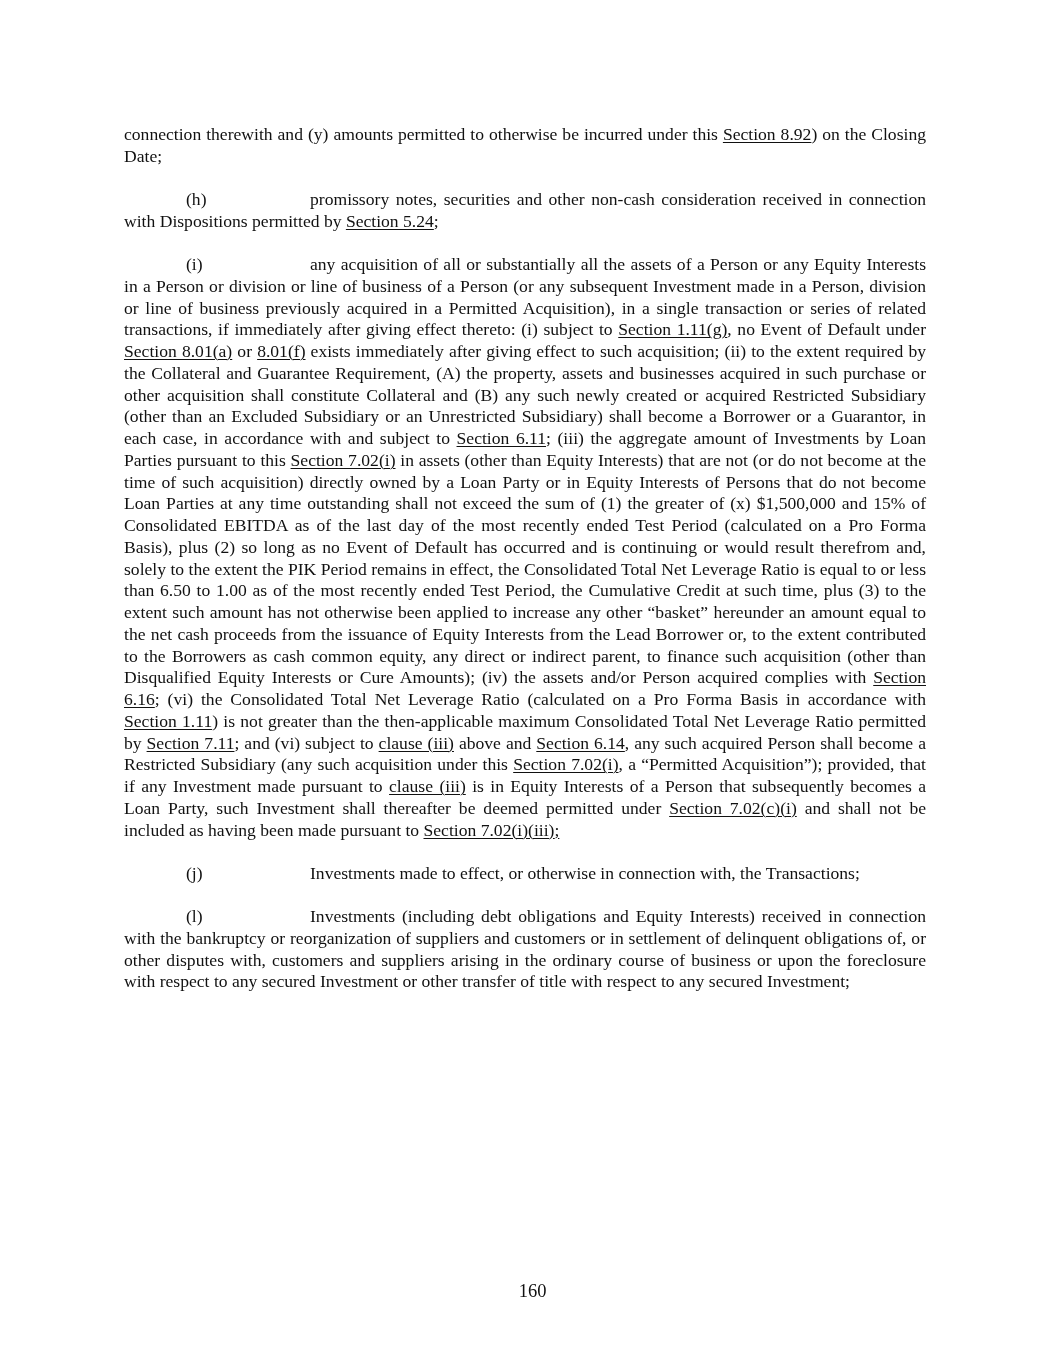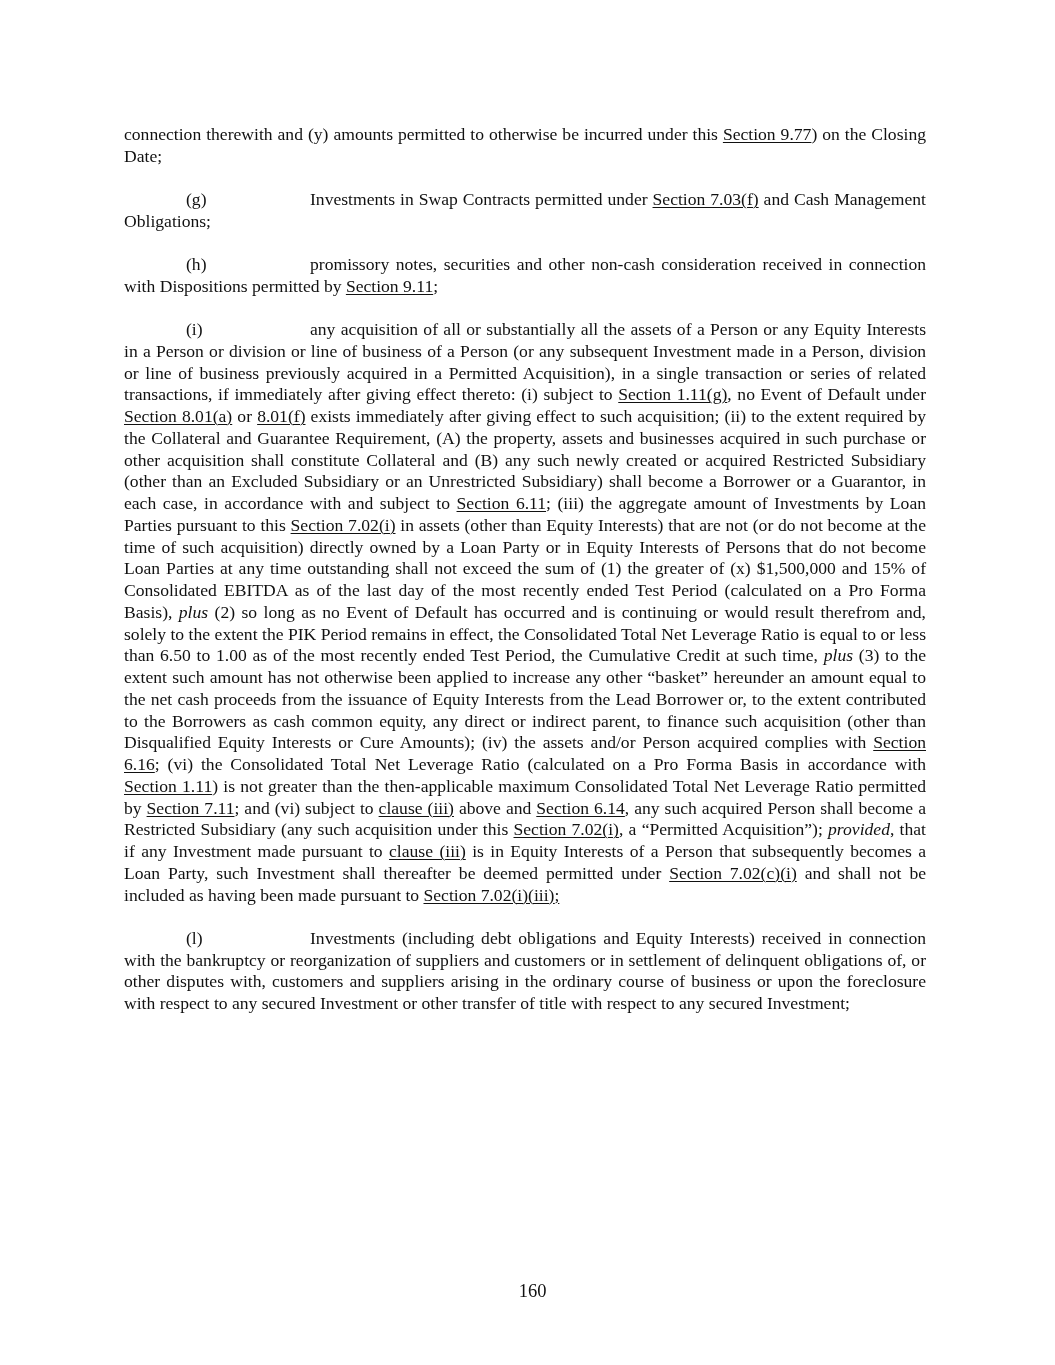--- a/index.html
+++ b/index.html
@@ -30,38 +30,38 @@
       hyphens: none;
     }
     .para .label {
       display: inline-block;
       width: 186px;
       padding-left: 62px;
       box-sizing: border-box;
     }
     .para .label + span { }
     .u { text-decoration: underline; text-underline-offset: 2px; text-decoration-thickness: 1px; }
-    .i { font-style: italic; }
+    .i { }
     .b { font-weight: normal; }
     .page-number {
       position: absolute;
       left: 5px;
       width: 1055px;
       top: 1280px;
       text-align: center;
       font-family: "Liberation Serif", "DejaVu Serif", serif;
       font-size: 18.5px;
       line-height: 22px;
       color: #111111;
     }
   </style>
 </head>
 <body>
 
 <div class="page">
-  <p class="para"><span>connection therewith and (y) amounts permitted to otherwise be incurred under this </span><span class="u">Section 9.77</span><span>) on the Closing Date;</span></p>
-  <p class="para"><span class="label">(g)</span><span>Investments in Swap Contracts permitted under </span><span class="u">Section 7.03(f)</span><span> and Cash Management Obligations;</span></p>
-  <p class="para"><span class="label">(h)</span><span>promissory notes, securities and other non-cash consideration received in connection with Dispositions permitted by </span><span class="u">Section 9.11</span><span>;</span></p>
+  <p class="para"><span>connection therewith and (y) amounts permitted to otherwise be incurred under this </span><span class="u">Section 8.92</span><span>) on the Closing Date;</span></p>
+  <p class="para"><span class="label">(h)</span><span>promissory notes, securities and other non-cash consideration received in connection with Dispositions permitted by </span><span class="u">Section 5.24</span><span>;</span></p>
   <p class="para"><span class="label">(i)</span><span>any acquisition of all or substantially all the assets of a Person or any Equity Interests in a Person or division or line of business of a Person (or any subsequent Investment made in a Person, division or line of business previously acquired in a Permitted Acquisition), in a single transaction or series of related transactions, if immediately after giving effect thereto: (i)&nbsp;subject to </span><span class="u">Section 1.11(g)</span><span>, no Event of Default under </span><span class="u">Section 8.01(a)</span><span> or </span><span class="u">8.01(f)</span><span> exists immediately after giving effect to such acquisition; (ii)&nbsp;to the extent required by the Collateral and Guarantee Requirement, (A)&nbsp;the property, assets and businesses acquired in such purchase or other acquisition shall constitute Collateral and (B)&nbsp;any such newly created or acquired Restricted Subsidiary (other than an Excluded Subsidiary or an Unrestricted Subsidiary) shall become a Borrower or a Guarantor, in each case, in accordance with and subject to </span><span class="u">Section 6.11</span><span>; (iii) the aggregate amount of Investments by Loan Parties pursuant to this </span><span class="u">Section 7.02(i)</span><span> in assets (other than Equity Interests) that are not (or do not become at the time of such acquisition) directly owned by a Loan Party or in Equity Interests of Persons that do not become Loan Parties at any time outstanding shall not exceed the sum of (1) the greater of (x) $1,500,000 and 15% of Consolidated EBITDA as of the last day of the most recently ended Test Period (calculated on a Pro Forma Basis), </span><span class="i">plus</span><span> (2) so long as no Event of Default has occurred and is continuing or would result therefrom and, solely to the extent the PIK Period remains in effect, the Consolidated Total Net Leverage Ratio is equal to or less than 6.50 to 1.00 as of the most recently ended Test Period, the Cumulative Credit at such time, </span><span class="i">plus</span><span> (3) to the extent such amount has not otherwise been applied to increase any other “basket” hereunder an amount equal to the net cash proceeds from the issuance of Equity Interests from the Lead Borrower or, to the extent contributed to the Borrowers as cash common equity, any direct or indirect parent, to finance such acquisition (other than Disqualified Equity Interests or Cure Amounts); (iv) the assets and/or Person acquired complies with </span><span class="u">Section 6.16</span><span>; (vi) the Consolidated Total Net Leverage Ratio (calculated on a Pro Forma Basis in accordance with </span><span class="u">Section 1.11</span><span>) is not greater than the then-applicable maximum Consolidated Total Net Leverage Ratio permitted by </span><span class="u">Section 7.11</span><span>; and (vi) subject to </span><span class="u">clause (iii)</span><span> above and </span><span class="u">Section 6.14</span><span>, any such acquired Person shall become a Restricted Subsidiary (any such acquisition under this </span><span class="u">Section 7.02(i)</span><span>, a “</span><span class="b">Permitted Acquisition</span><span>”); </span><span class="i">provided</span><span>, that if any Investment made pursuant to </span><span class="u">clause (iii)</span><span> is in Equity Interests of a Person that subsequently becomes a Loan Party, such Investment shall thereafter be deemed permitted under </span><span class="u">Section 7.02(c)(i)</span><span> and shall not be included as having been made pursuant to </span><span class="u">Section 7.02(i)(iii)</span><span class="u">;</span></p>
+  <p class="para"><span class="label">(j)</span><span>Investments made to effect, or otherwise in connection with, the Transactions;</span></p>
   <p class="para"><span class="label">(l)</span><span>Investments (including debt obligations and Equity Interests) received in connection with the bankruptcy or reorganization of suppliers and customers or in settlement of delinquent obligations of, or other disputes with, customers and suppliers arising in the ordinary course of business or upon the foreclosure with respect to any secured Investment or other transfer of title with respect to any secured Investment;</span></p>
 </div>
 
 <div class="page-number">160</div>
 
 </body></html>

